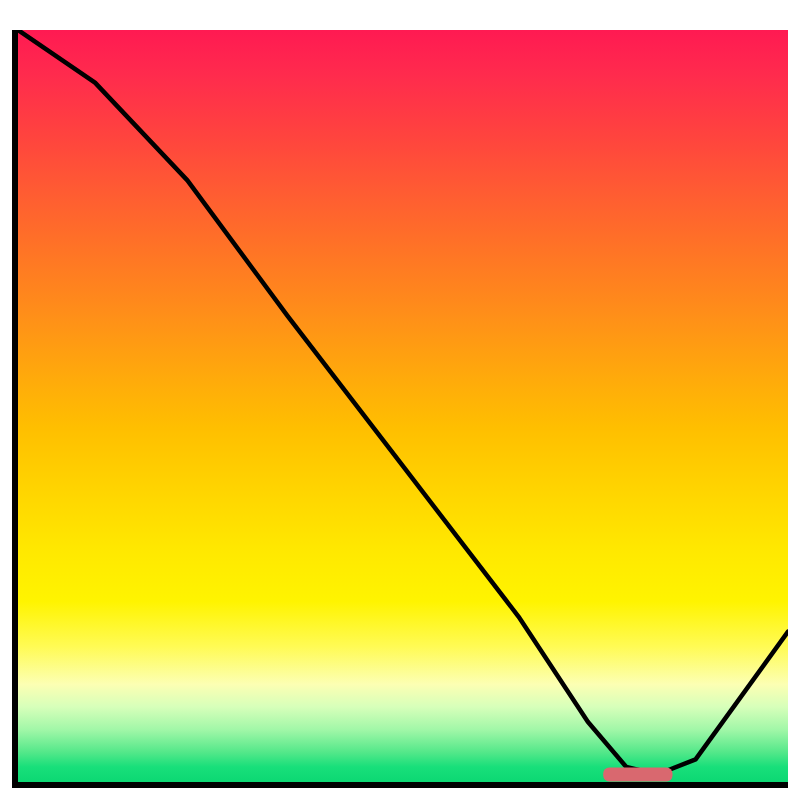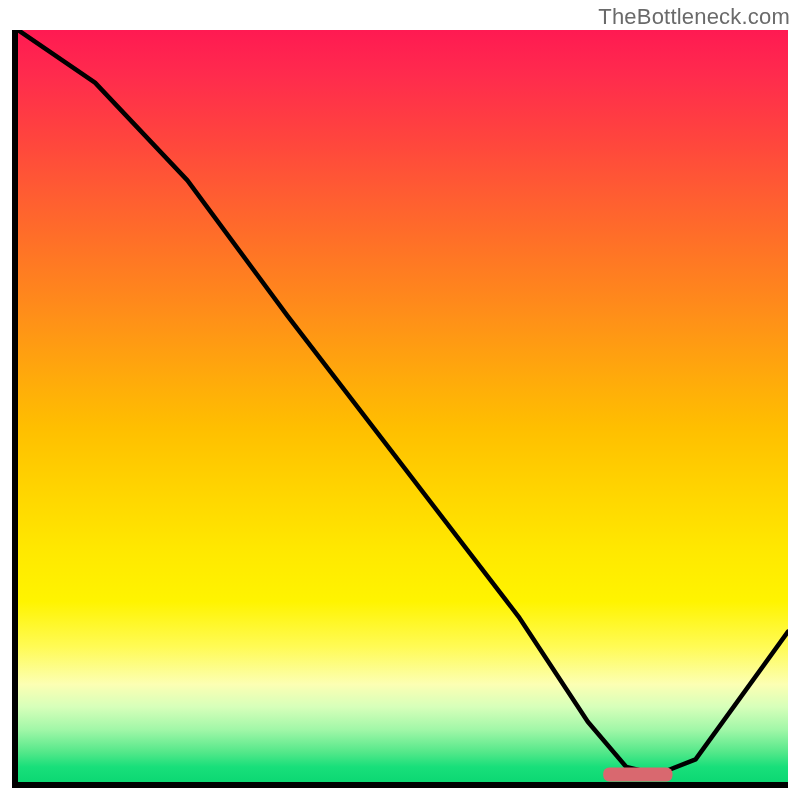--- a/index.html
+++ b/index.html
@@ -83,21 +83,20 @@
   .marker {
     fill: #d9686f;
     stroke: none;
   }
 </style>
 </head>
 <body>
 
 <div class="container">
 
-  <div class="watermark">TheBottleneck.com</div>
 
   <div class="plot-frame"></div>
 
   <div class="plot-area">
     <div class="gradient"></div>
     <svg class="curve" viewBox="0 0 770 752" preserveAspectRatio="none">
       <path d="M0.0 0.0 L77.0 52.6 L169.4 150.4 L269.5 285.8 L385.0 436.2 L500.5 586.6 L569.8 691.8 L608.3 737.0 L639.1 744.5 L677.6 729.4 L770.0 601.6"></path>
       <rect class="marker" x="585.2" y="737.5" width="69.3" height="14" rx="6" ry="6"></rect>
     </svg>
   </div>

